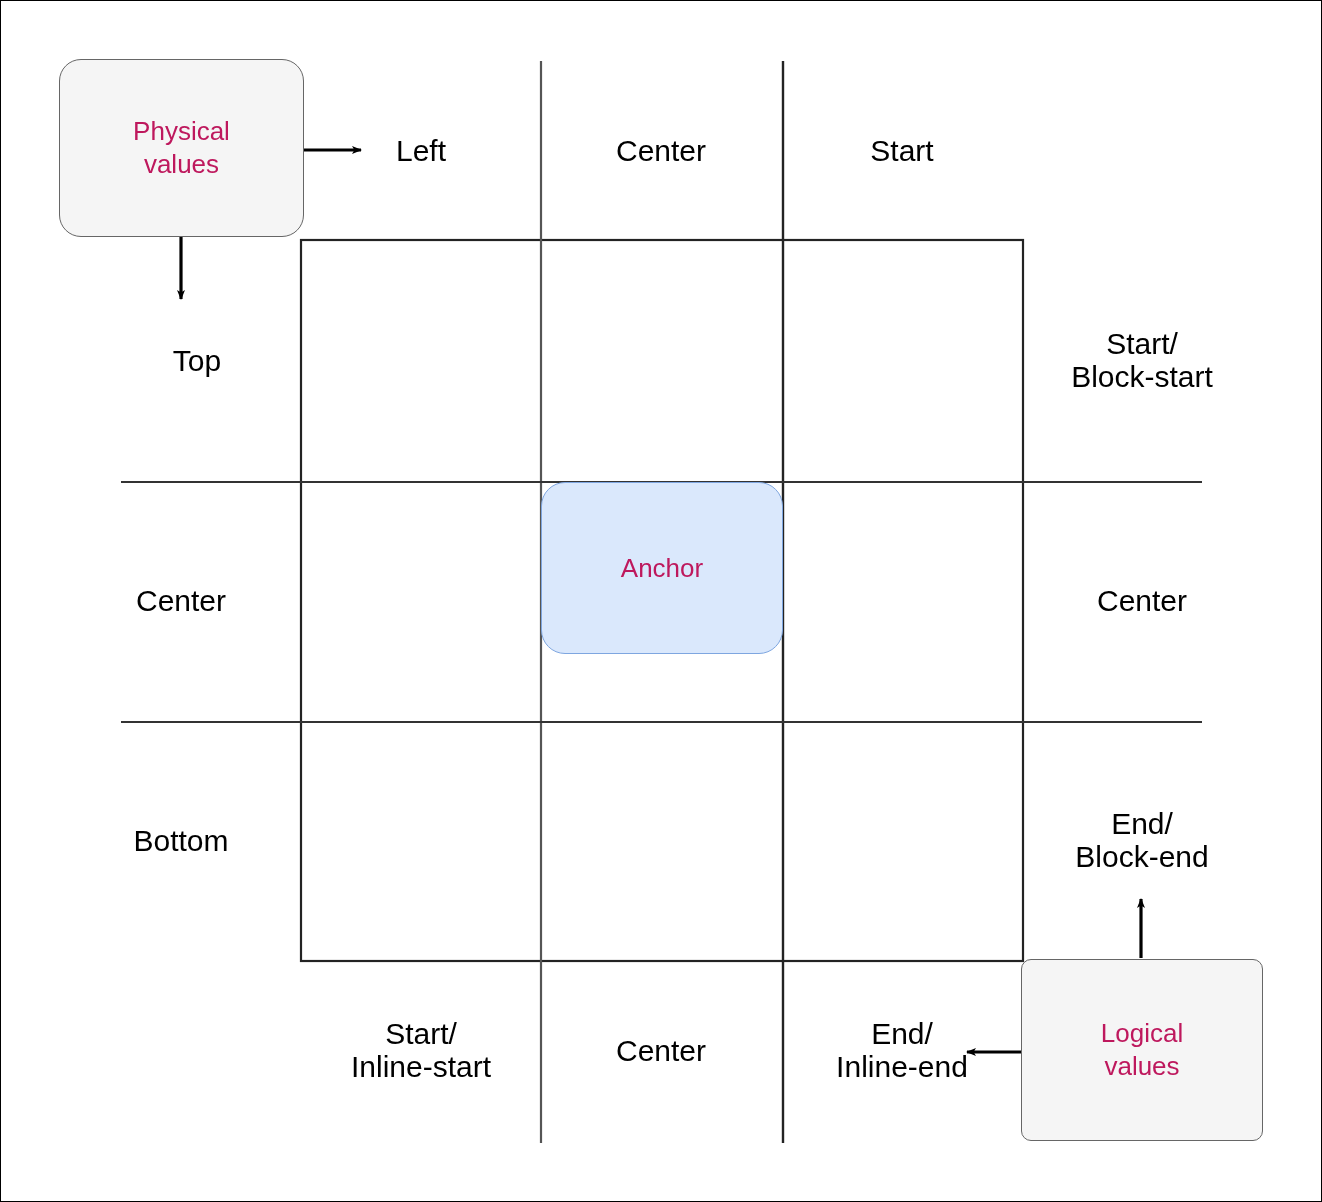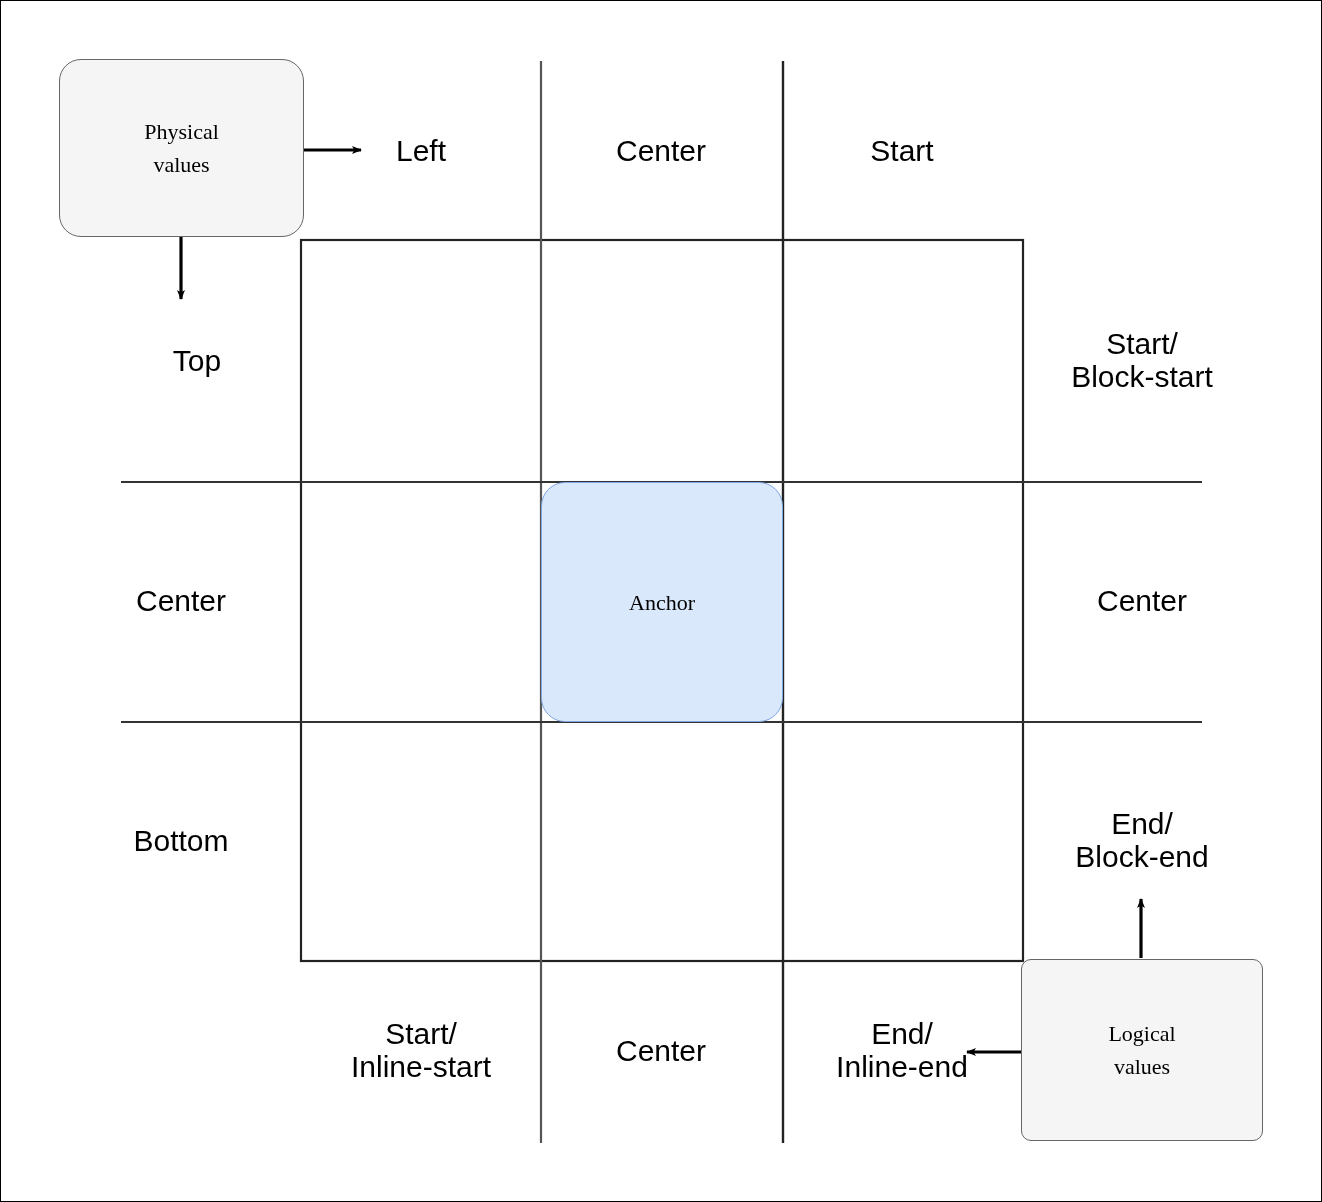--- a/index.html
+++ b/index.html
@@ -36,25 +36,24 @@
     transform: translate(-50%, -50%);
     pointer-events: none;
   }
   .node-box {
     position: absolute;
     box-sizing: border-box;
     display: flex;
     align-items: center;
     justify-content: center;
     text-align: center;
-    font-size: 22px;
+    font-size: 26px;
     line-height: 33px;
-    color: #000000;
+    color: #be185d;
     white-space: pre-line;
-    font-family: Liberation Serif, serif;
   }
   .node-grey {
     background: #f5f5f5;
     border: 1px solid #666666;
     border-radius: 22px;
   }
   .node-blue {
     background: #dae8fc;
     border: 1px solid #7ea6e0;
     border-radius: 24px;
@@ -92,21 +91,21 @@
   <div class="node-box node-grey" style="left:58px; top:58px; width:245px; height:178px;">
     <span>Physical
 values</span>
   </div>
 
   <div class="node-box node-grey" style="left:1020px; top:958px; width:242px; height:182px;border-radius:10px;">
     <span>Logical
 values</span>
   </div>
 
-  <div class="node-box node-blue" style="left:540px; top:481px; width:242px; height:240px;">
+  <div class="node-box node-blue" style="left:540px; top:481px; width:242px; height:172px;">
     <span>Anchor</span>
   </div>
 
   <div class="label" style="left:420px; top:149px;">Left</div>
   <div class="label" style="left:660px; top:149px;">Center</div>
   <div class="label" style="left:901px; top:149px;">Start</div>
 
   <div class="label" style="left:196px; top:359px;">Top</div>
   <div class="label" style="left:180px; top:599px;">Center</div>
   <div class="label" style="left:180px; top:839px;">Bottom</div>

